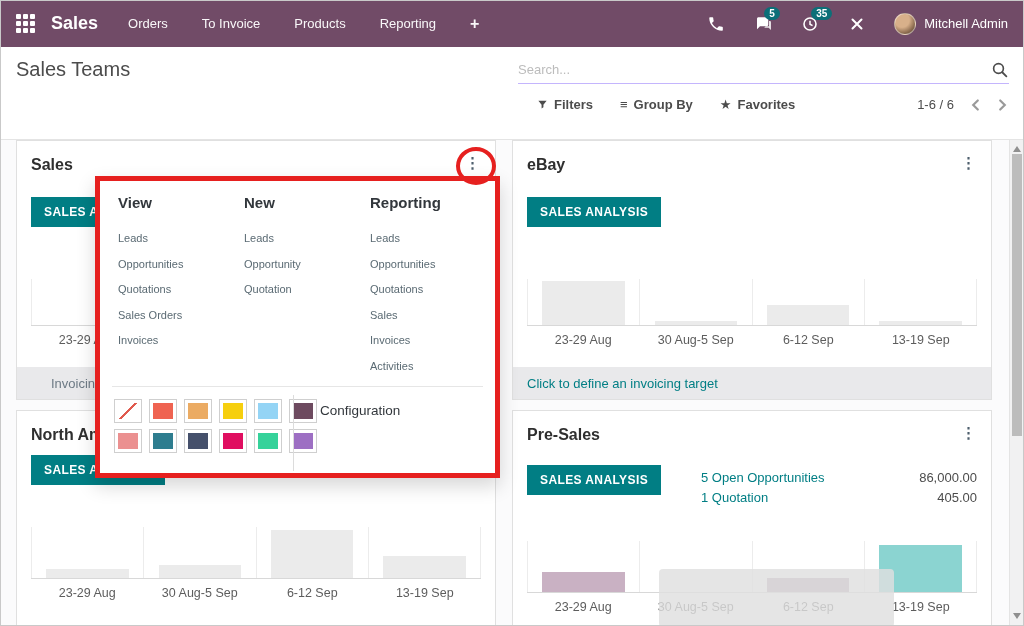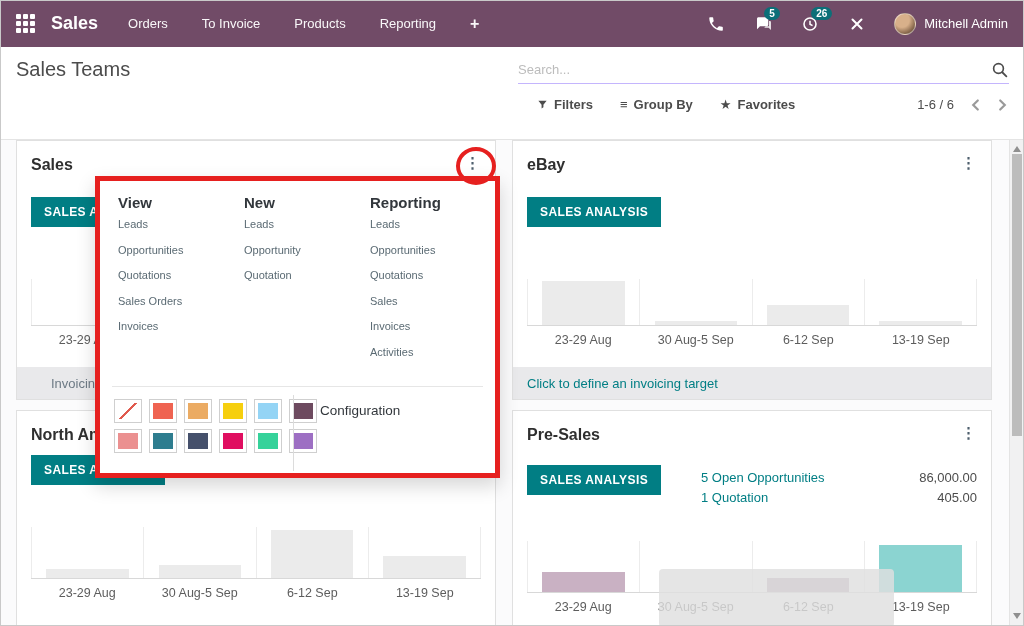--- a/index.html
+++ b/index.html
@@ -66,21 +66,21 @@
   .stat-row { display:flex; justify-content:space-between; line-height:19.5px; }
   .stat-link { color:#017e84; cursor:pointer; }
   .stat-val { color:#4c4c4c; }
 
   .tooltip-overlay { position:absolute; left:146px; top:158px; width:235px; height:58px; background:rgba(223,223,223,.82); border-radius:4px; z-index:6; }
 
   
   .dropdown { position:absolute; left:95px; top:36px; width:405px; height:302px; background:#fff; border:5px solid #e6201f; box-shadow:0 8px 18px rgba(0,0,0,.16); z-index:50; }
   .dd-col { position:absolute; top:13px; }
   .dd-col.c1 { left:18px; } .dd-col.c2 { left:144px; } .dd-col.c3 { left:270px; }
-  .dd-header { font-size:15px; font-weight:600; color:#32373c; margin-bottom:1px; }
+  .dd-header { font-size:15px; font-weight:600; color:#32373c; margin-bottom:15px; }
   .dd-item { font-size:11px; color:#5a6a73; line-height:25.5px; cursor:pointer; white-space:nowrap; }
   .dd-divider { position:absolute; left:12px; right:12px; top:205px; border-top:1px solid #e6e6e6; }
   .dd-palette { position:absolute; left:14px; top:218px; display:grid; grid-template-columns:repeat(6,28px); grid-auto-rows:24px; gap:6px 7px; }
   .swatch { border:1px solid #cfcfcf; padding:3px; background-clip:content-box; cursor:pointer; background-color:#fff; }
   .swatch-none { background-image:linear-gradient(135deg, transparent 46%, #e05a4e 46%, #e05a4e 55%, transparent 55%); background-origin:content-box; background-clip:content-box; }
   .dd-vline { position:absolute; left:193px; top:214px; height:76px; border-left:1px solid #dcdcdc; }
   .dd-config { position:absolute; left:220px; top:222px; font-size:13.5px; color:#32373c; cursor:pointer; }
 
   
   .anno-circle { position:absolute; left:456px; top:7px; width:40px; height:38px; border:4px solid #e6201f; border-radius:50%; z-index:60; pointer-events:none; }
@@ -128,21 +128,21 @@
             <path fill="#fff" d="M4 3h13c1.1 0 2 .9 2 2v8c0 1.1-.9 2-2 2H8l-4 4V5c0-1.1.9-2 2-2z"></path>
             <path fill="#fff" d="M20 8h1c.9 0 1.6.7 1.6 1.6V20l-3-3h-6l2-2h4.4V8z" opacity=".85"></path>
           </svg>
         <span class="badge">5</span>
       </div>
       <div class="icon-wrap">
         <svg viewBox="0 0 24 24">
             <circle cx="12" cy="12" r="8" fill="none" stroke="#fff" stroke-width="2.1"></circle>
             <path d="M12 7.5v4.8l3.4 2" fill="none" stroke="#fff" stroke-width="2"></path>
           </svg>
-        <span class="badge">26</span>
+        <span class="badge">35</span>
       </div>
       <div class="icon-wrap">
         <svg viewBox="0 0 24 24">
             <path d="M6 6l12 12M18 6L6 18" stroke="#fff" stroke-width="2.7" stroke-linecap="round"></path>
           </svg>
       </div>
       <div class="userbox">
         <div class="avatar"></div>
         <span>Mitchell Admin</span>
       </div>

